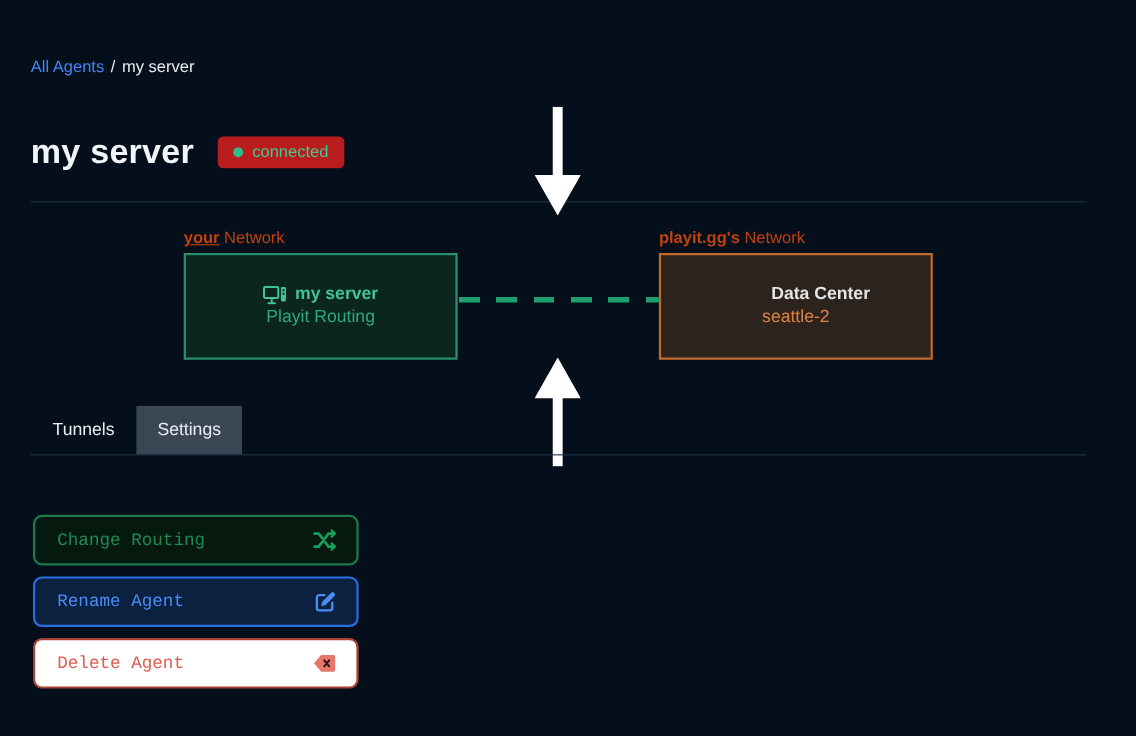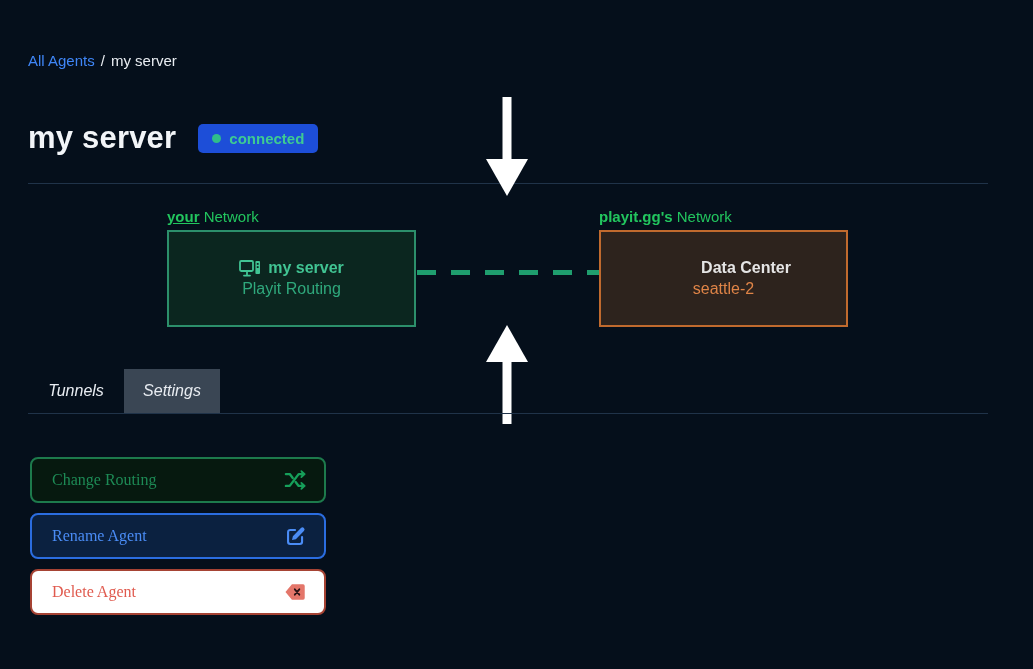--- a/index.html
+++ b/index.html
@@ -15,31 +15,31 @@
 
   
   .breadcrumb { position: absolute; left: 28px; top: 52px; font-size: 15px; }
   .breadcrumb a { color: #3f86f7; text-decoration: none; cursor: pointer; }
   .breadcrumb .sep { color: #e9edf2; margin: 0 6px; }
 
   
   .title-row { position: absolute; left: 28px; top: 120px; display: flex; align-items: center; gap: 22px; }
   .page-title { font-size: 31px; font-weight: 700; color: #f2f5f8; letter-spacing: 0.2px; }
   .status-badge {
-    background: #1d4ed8; border-radius: 5px; padding: 6px 14px;
-    display: flex; align-items: center; gap: 8px; font-size: 15px; color: #3ecb92; font-weight: bold;
+    background: #b91c1c; border-radius: 5px; padding: 6px 14px;
+    display: flex; align-items: center; gap: 8px; font-size: 15px; color: #3ecb92;
   }
   .status-dot { width: 9px; height: 9px; border-radius: 50%; background: #2fbe8a; display: inline-block; }
 
   .divider { position: absolute; left: 28px; width: 960px; height: 1px; background: #203349; }
   .divider-1 { top: 183px; }
   .divider-2 { top: 413px; }
 
   
-  .net-label { position: absolute; top: 208px; font-size: 15px; color: #22c55e; }
+  .net-label { position: absolute; top: 208px; font-size: 15px; color: #c2410c; }
   .net-label b { font-weight: 700; }
   .net-label .u { text-decoration: underline; }
   .net-label-left { left: 167px; }
   .net-label-right { left: 599px; }
 
   .net-box {
     position: absolute; top: 230px; width: 249px; height: 97px;
     display: flex; flex-direction: column; align-items: center; justify-content: center; gap: 3px;
   }
   .net-box-left { left: 167px; background: #0b261f; border: 2px solid #2c8f6b; }
@@ -63,31 +63,32 @@
   .latency-text { color: #2fae7e; font-size: 15px; padding-bottom: 7px; }
 
   .arrow { position: absolute; left: 486px; }
   .arrow-down { top: 97px; }
   .arrow-up { top: 325px; }
 
   
   .tabs { position: absolute; left: 28px; top: 369px; display: flex; height: 44px; }
   .tab {
     width: 96px; height: 44px; display: flex; align-items: center; justify-content: center;
-    font-size: 16px; color: #e9edf2; cursor: pointer; font-style: italic;
+    font-size: 16px; color: #e9edf2; cursor: pointer;
   }
   .tab.active { background: #3a4654; }
 
   
   .action-btn {
     position: absolute; left: 30px; width: 296px; height: 46px;
     border-radius: 8px; border: 2px solid; background: transparent;
     display: flex; align-items: center; justify-content: space-between;
     padding: 0 18px 0 20px; font-size: 16px; cursor: pointer;
-    font-family: Liberation Serif, serif;
+    font-family: Liberation Mono, monospace;
+    margin-top: 11px;
   }
   .action-green { top: 457px; border-color: #1d7a4c; background: #06190f; color: #1d8a55; }
   .action-blue  { top: 513px; border-color: #2b6de0; background: #0b2140; color: #4a8cf5; gap: 44px; }
   .action-red   { top: 569px; border-color: #a64334; background: #ffffff; color: #e05a4e; }
   .btn-icon { display: flex; align-items: center; }
 </style>
 </head>
 <body>
 
 <div class="page">

